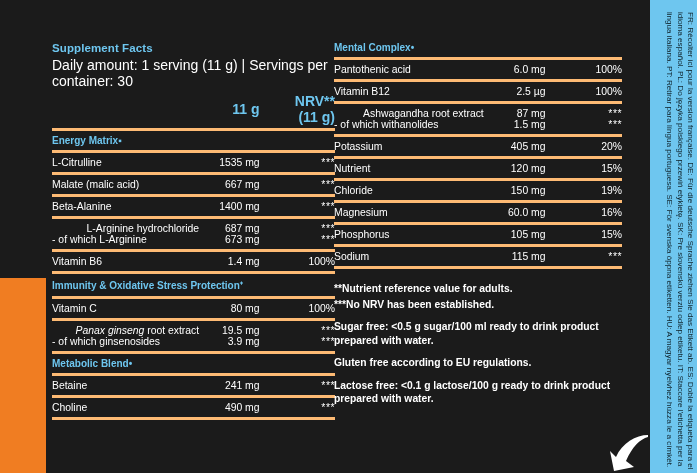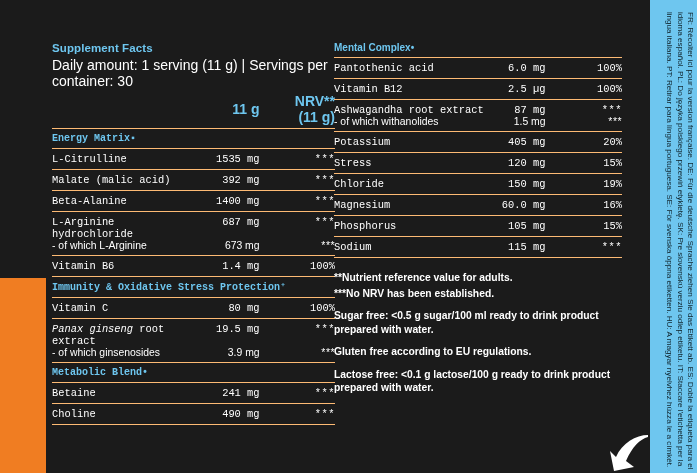--- a/index.html
+++ b/index.html
@@ -54,37 +54,36 @@
     color:#ffffff;font-size:14px;margin:0 0 4px 0;
   }
   table{border-collapse:collapse;width:100%;}
   td,th{padding:0;}
   .hdr-row td{
     color:#6ec6ef;font-weight:bold;font-size:14px;
     padding-bottom:3px;text-align:right;
   }
   .hdr-row td.nm{text-align:left;}
   .rule{
-    border-top:1px solid #fdba74;
-    font-family:Liberation Mono, monospace;
+    border-top:3px solid #fdba74;
   }
   .sect td{
     color:#6ec6ef;font-weight:bold;font-size:10px;
     padding:4px 0 4px 0;
   }
   .row td{
     font-size:10.4px;color:#ffffff;
     padding:4px 0 4px 0;
     vertical-align:top;
   }
   .row td.nm{text-align:left;width:52%;}
   .row td.amt{text-align:right;width:27%;padding-right:16px;}
   .row td.nrv{text-align:right;width:21%;}
   .row.sub td{padding-top:0px;}
-  .row.tight td{padding-bottom:0px;}
+  .row.tight td{padding-bottom:0px;text-align:right;}
   .ital{font-style:italic;}
   .stars{letter-spacing:0.5px;}
   .notes{
     margin-top:12px;font-size:10.3px;color:#fff;line-height:13.5px;
   }
   .notes p{margin:0 0 9px 0;font-weight:bold;}
   .notes p.nogap{margin-bottom:2px;}
   
   .arrow{
     position:absolute;right:47px;bottom:0px;width:42px;height:40px;
@@ -114,21 +113,21 @@
       <tr class="sect rule">
         <td colspan="3">Energy Matrix▪</td>
       </tr>
       <tr class="row rule">
         <td class="nm">L-Citrulline</td>
         <td class="amt">1535 mg</td>
         <td class="nrv stars">***</td>
       </tr>
       <tr class="row rule">
         <td class="nm">Malate (malic acid)</td>
-        <td class="amt">392 mg</td>
+        <td class="amt">667 mg</td>
         <td class="nrv stars">***</td>
       </tr>
       <tr class="row rule">
         <td class="nm">Beta-Alanine</td>
         <td class="amt">1400 mg</td>
         <td class="nrv stars">***</td>
       </tr>
       <tr class="row rule tight">
         <td class="nm">L-Arginine hydrochloride</td>
         <td class="amt">687 mg</td>
@@ -210,21 +209,21 @@
         <td class="amt">1.5 mg</td>
         <td class="nrv stars">***</td>
       </tr>
 
       <tr class="row rule">
         <td class="nm">Potassium</td>
         <td class="amt">405 mg</td>
         <td class="nrv">20%</td>
       </tr>
       <tr class="row rule">
-        <td class="nm">Stress</td>
+        <td class="nm">Nutrient</td>
         <td class="amt">120 mg</td>
         <td class="nrv">15%</td>
       </tr>
       <tr class="row rule">
         <td class="nm">Chloride</td>
         <td class="amt">150 mg</td>
         <td class="nrv">19%</td>
       </tr>
       <tr class="row rule">
         <td class="nm">Magnesium</td>

